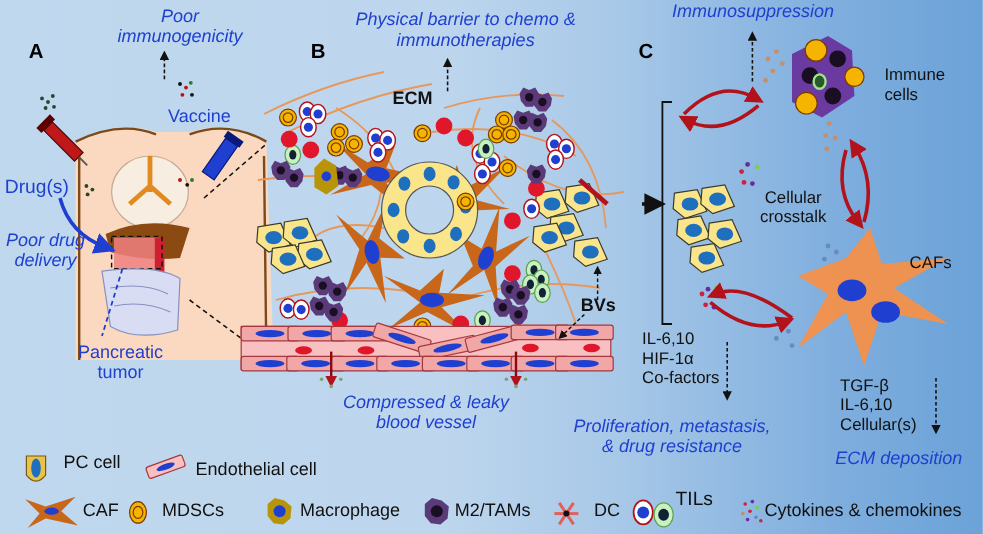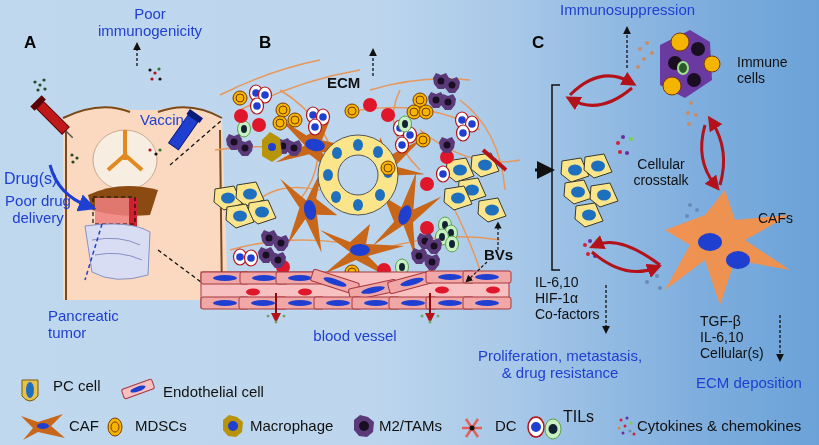--- a/index.html
+++ b/index.html
@@ -4,22 +4,22 @@
 <style>
   html, body { margin: 0; padding: 0; }
   body { width: 819px; height: 445px; overflow: hidden; }
   #canvas {
     position: relative; width: 819px; height: 445px; overflow: hidden;
     background: linear-gradient(90deg, #bfd8ee 0%, #bdd6ed 45%, #a9c9e8 62%, #7faede 85%, #6ba2d8 100%);
     font-family: "Liberation Sans", sans-serif;
   }
   svg#art { position: absolute; left: 0; top: 0; }
   .t { position: absolute; white-space: nowrap; line-height: 1.15; }
-  .blue-it { color: #1f3fd0; font-size: 15px; text-align: center; }
-  .blue { color: #1f3fd0; font-size: 15px; text-align: left; margin-top: 22px; }
+  .blue-it { color: #1f3fd0; font-style: italic; font-size: 15px; text-align: center; }
+  .blue { color: #1f3fd0; font-size: 15px; text-align: center; }
   .panel { font-weight: bold; font-size: 17px; color: #000; }
   .black { color: #111; font-size: 14px; }
   .bold { font-weight: bold; font-size: 15px; color: #111; }
   .legend { color: #111; font-size: 15px; }
 </style>
 </head>
 <body>
 
 <div id="canvas">
 
@@ -407,23 +407,28 @@
 <div class="t blue-it" style="left:0px;top:192px;width:76px">
   <div>Poor drug</div>
   <div>delivery</div>
 </div>
 <div class="t blue" style="left:48px;top:285px;width:105px">
   <div>Pancreatic</div>
   <div>tumor</div>
 </div>
 
 <div class="t panel" style="left:259px;top:33px">B</div>
+<div class="t blue-it" style="left:283px;top:8px;width:210px">
+  <div>Physical barrier to chemo &amp;</div>
+  <div>immunotherapies</div>
+</div>
 <div class="t bold" style="left:327px;top:74px">ECM</div>
 <div class="t bold" style="left:484px;top:246px">BVs</div>
 <div class="t blue-it" style="left:275px;top:327px;width:160px">
+  <div>Compressed &amp; leaky</div>
   <div>blood vessel</div>
 </div>
 
 <div class="t panel" style="left:532px;top:33px">C</div>
 <div class="t blue-it" style="left:560px;top:1px">Immunosuppression</div>
 <div class="t black" style="left:737px;top:54px;width:56px;text-align:left">
   <div>Immune</div>
   <div>cells</div>
 </div>
 <div class="t black" style="left:627px;top:156px;width:68px;text-align:center">

